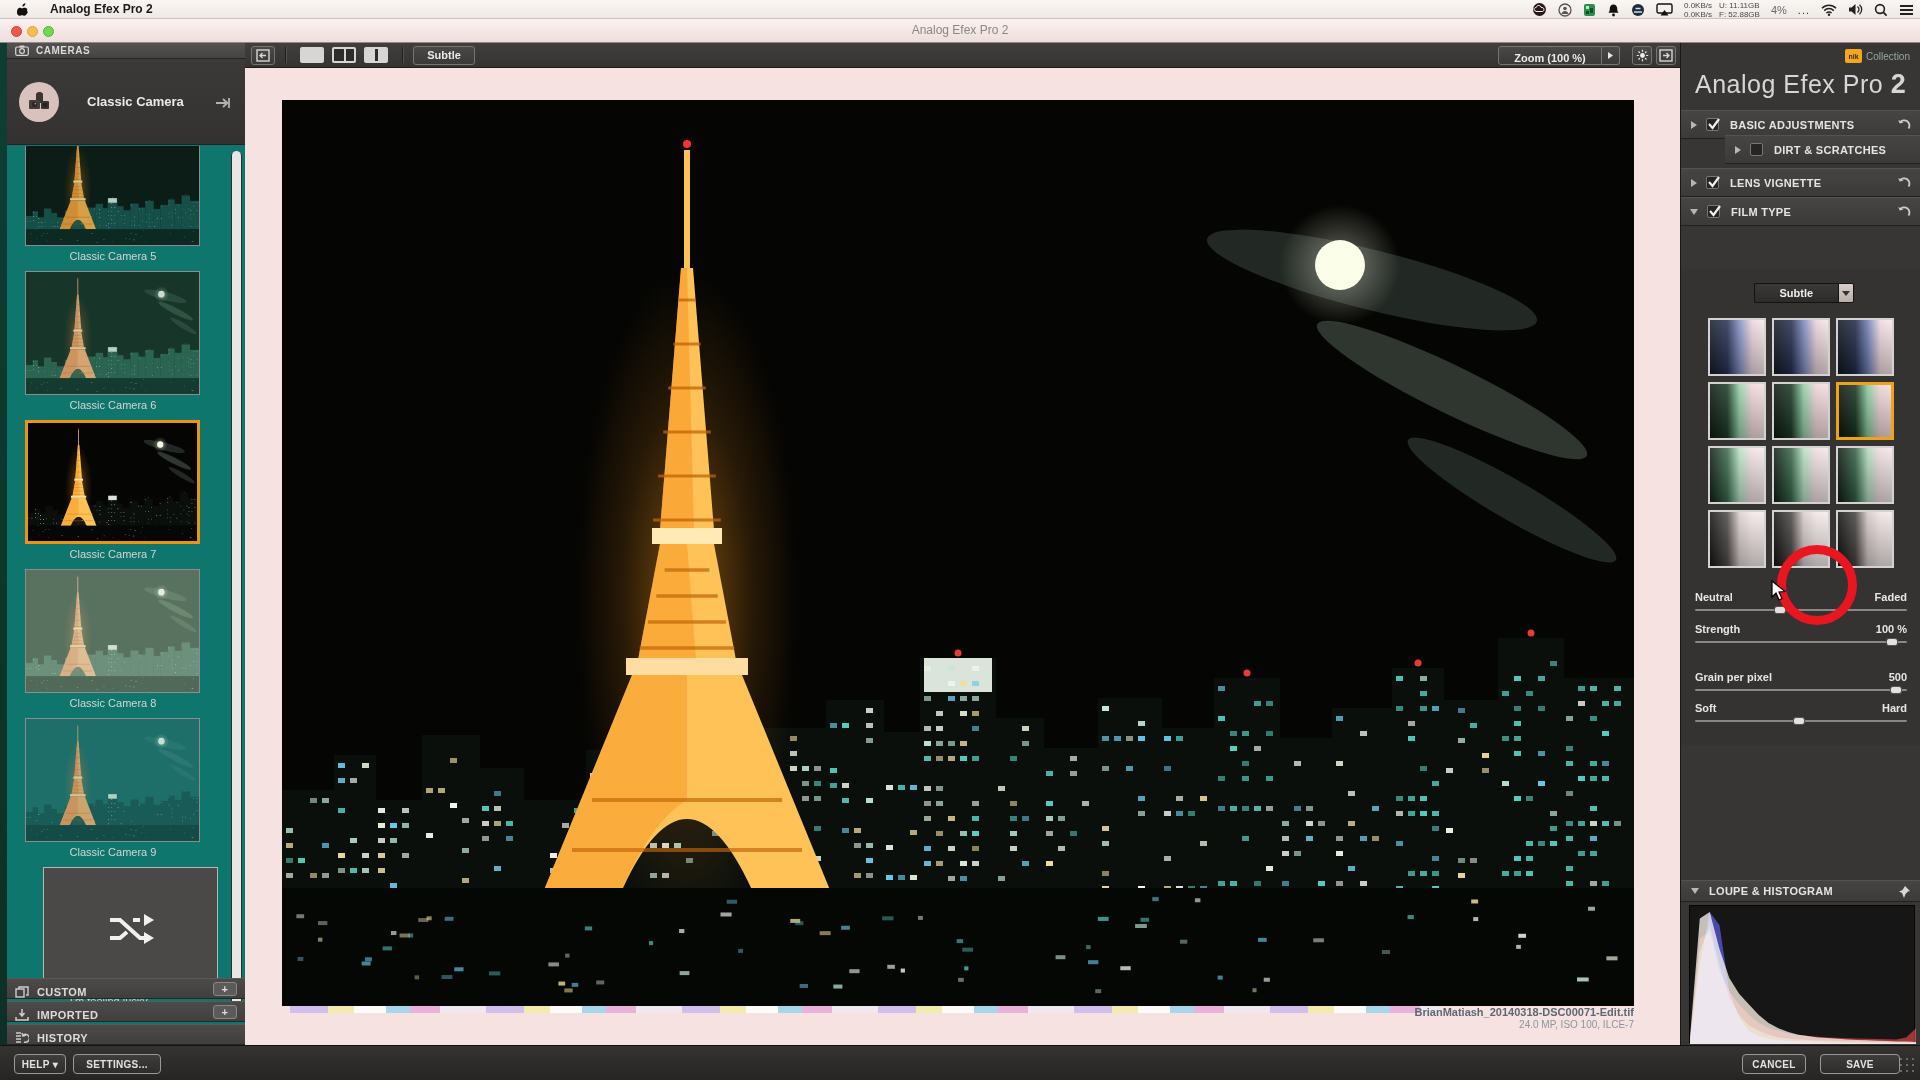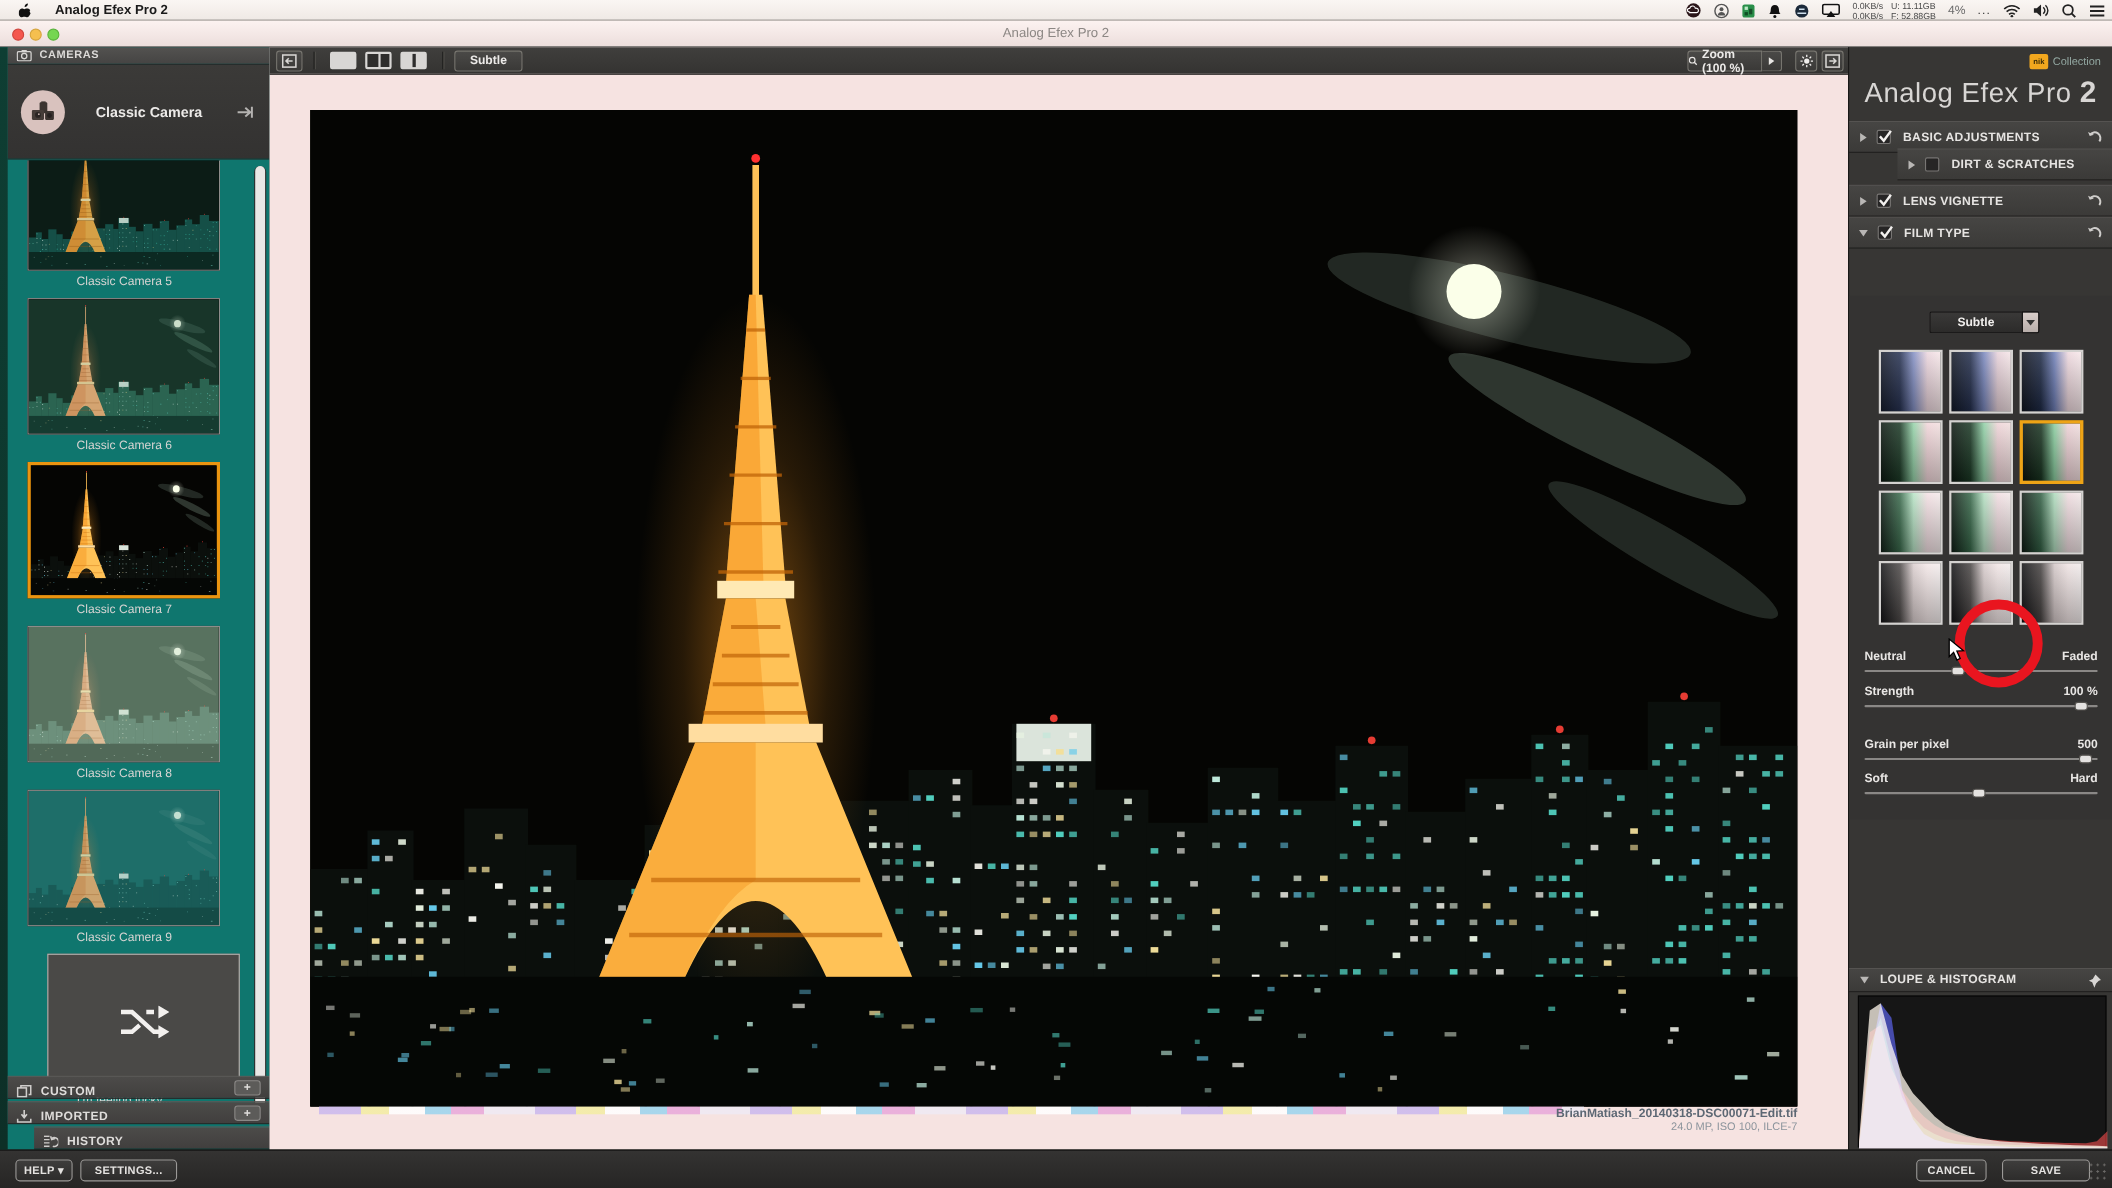--- a/index.html
+++ b/index.html
@@ -91,21 +91,21 @@
     color:#eceae8; font-size:11px; font-weight:bold; }
   #tb-collapse { width:24px; margin-left:6px; }
   .tb-sep { width:1px; height:16px; background:#1f1e1d; margin:0 10px; box-shadow:1px 0 0 #55534f; }
   .view-ico { width:24px; height:16px; border:2px solid #d8d6d4; border-radius:2px; margin:0 4px; position:relative; background:#2e2d2c; }
   .view-ico.sel { background:#d8d6d4; }
   .view-ico.split:before { content:""; position:absolute; left:50%; top:0; bottom:0; width:2px; background:#d8d6d4; }
   .view-ico.duo:before { content:""; position:absolute; left:45%; top:0; bottom:0; width:3px; background:#2e2d2c; }
   .view-ico.duo { background:#d8d6d4; }
   #compare-btn { width:62px; }
   #zoom-group { position:absolute; right:60px; top:3px; display:flex; }
-  #zoom-btn { width:68px; gap:4px; border-radius:3px 0 0 3px; }
+  #zoom-btn { width:104px; gap:4px; border-radius:3px 0 0 3px;flex-direction:column; }
   #zoom-arrow { width:18px; border-radius:0 3px 3px 0; border-left:none; }
   #tb-light { position:absolute; right:28px; top:3px; width:20px; }
   #tb-panel { position:absolute; right:4px; top:3px; width:20px; }
 
   #photo-wrap { position:absolute; left:37px; top:57px; width:1352px; height:906px; background:#000; }
   #photo-wrap svg { display:block; }
   #artifact-strip { position:absolute; left:45px; top:963px; width:1150px; height:7px; opacity:.85;
     background:repeating-linear-gradient(90deg,#cab8ee 0 38px,#f3eda2 38px 64px,#ffffff 64px 96px,#9ad4ee 96px 120px,#e8a8da 120px 150px,#efeaf4 150px 196px); }
   #file-label { position:absolute; right:46px; top:963px; text-align:right; }
   #file-name { font-size:11px; font-weight:bold; color:#5d6874; }
@@ -1374,21 +1374,21 @@
         <div class="side-section" style="top: 958px;">
           <span class="mb-ico">
             <svg width="14" height="12" viewBox="0 0 14 12">
               <path d="M7 0v6M4.5 4L7 7l2.5-3" fill="none" stroke="#cfcdcb" stroke-width="1.5"></path>
               <path d="M1 8v3h12V8" fill="none" stroke="#cfcdcb" stroke-width="1.5"></path>
             </svg>
           </span>
           <span>IMPORTED</span>
           <span class="add-btn">+</span>
         </div>
-        <div class="side-section" style="top: 981px; margin-left: 24px;">
+        <div class="side-section" style="top: 981px;">
           <span class="mb-ico">
             <svg width="14" height="12" viewBox="0 0 14 12">
               <path d="M1 1h5M1 4h5M1 7h5M1 10h5" stroke="#cfcdcb" stroke-width="1.3"></path>
               <path d="M9 10a4 4 0 1 0-1-7" fill="none" stroke="#cfcdcb" stroke-width="1.4"></path>
               <path d="M7 1l1 3 3-1" fill="none" stroke="#cfcdcb" stroke-width="1.4"></path>
             </svg>
           </span>
           <span>HISTORY</span>
         </div>
       </div>

